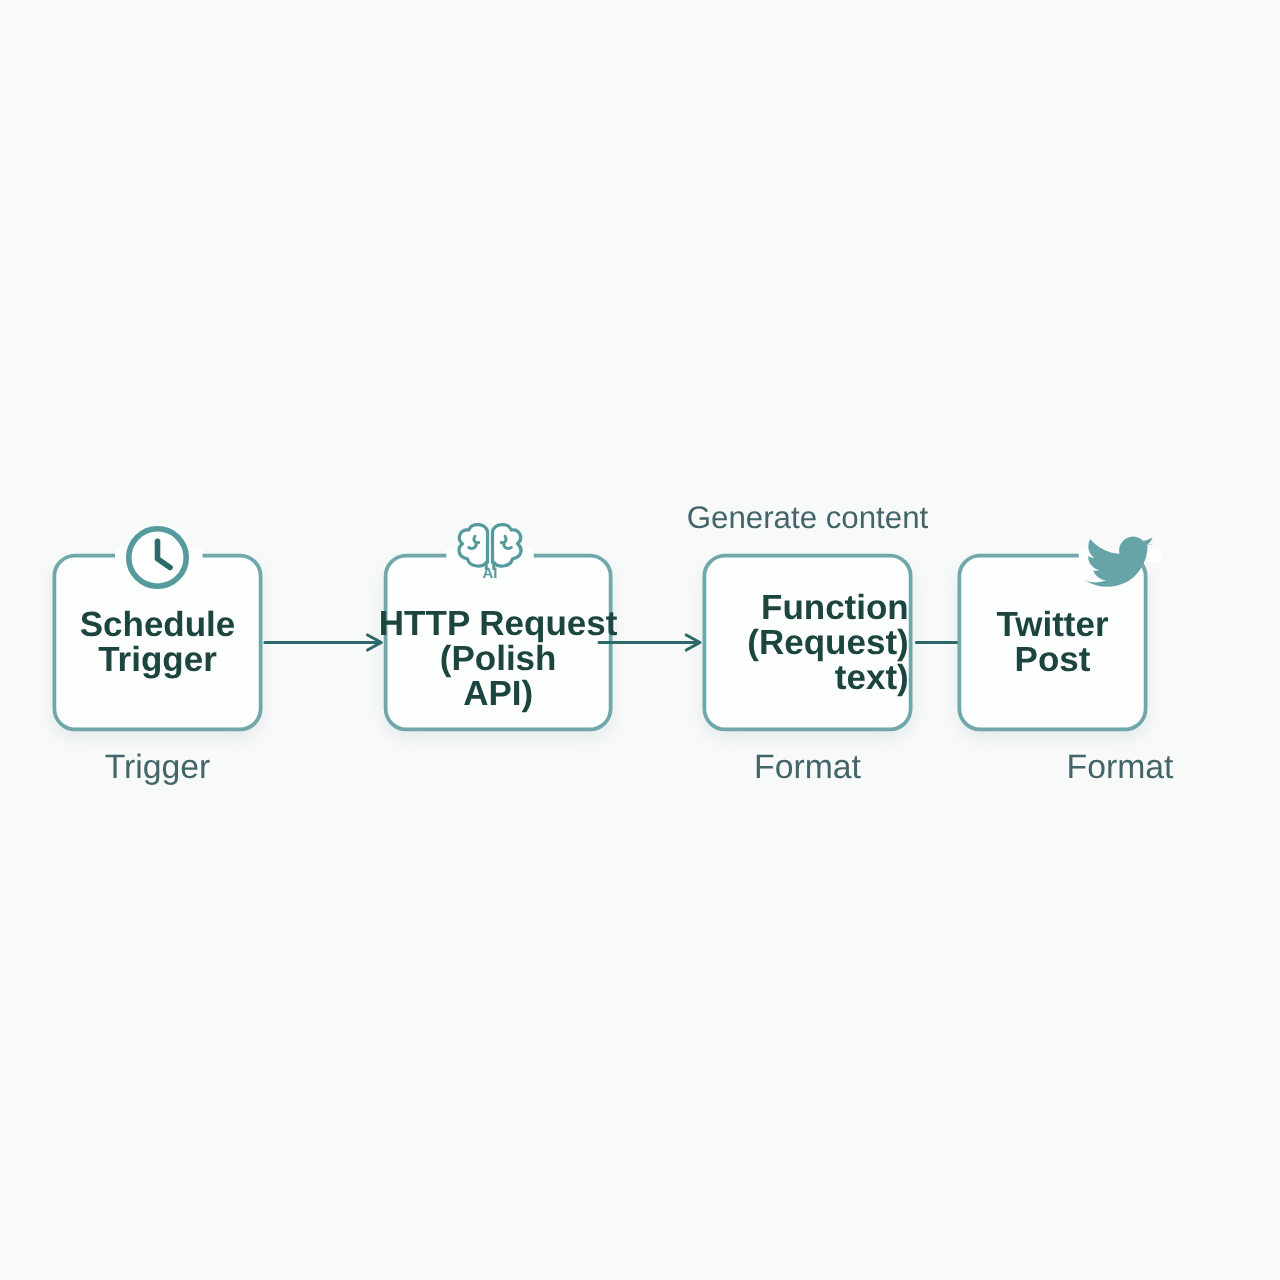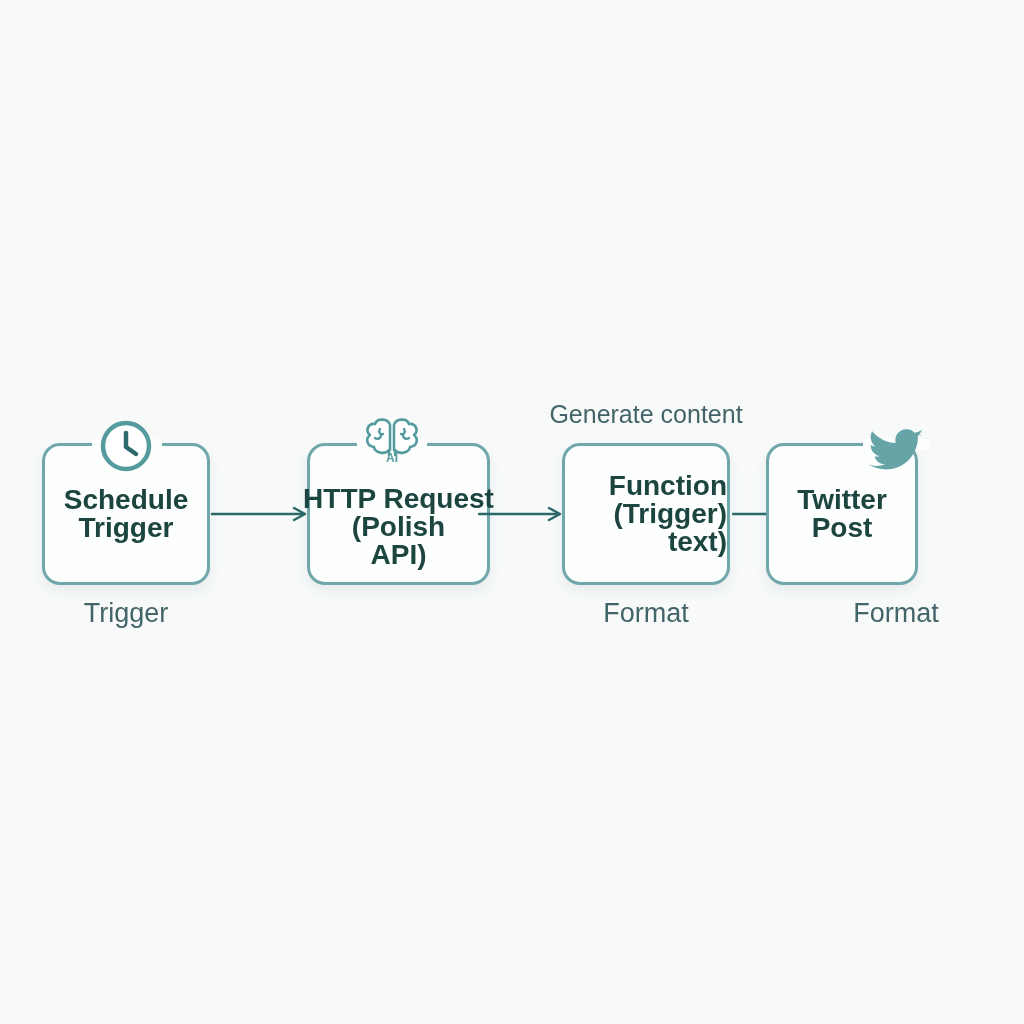--- a/index.html
+++ b/index.html
@@ -123,21 +123,21 @@
   </svg>
   <div class="ai-label">AI</div>
 
   <svg class="arrow-svg arrow-2" viewBox="0 0 86 24">
     <path class="arrow-line" d="M1 12 L81 12"></path>
     <path class="arrow-line" d="M71 6 L82 12 L71 18"></path>
   </svg>
 
   <div class="node node-3">
     <div class="tline">Function</div>
-    <div class="tline">(Trigger)</div>
+    <div class="tline">(Request)</div>
     <div class="tline">text)</div>
   </div>
   <div class="caption cap-3">Format</div>
 
   <svg class="arrow-svg arrow-3" viewBox="0 0 84 24">
     <path class="arrow-line" d="M1 12 L78 12"></path>
     <path class="arrow-line" d="M68 6 L79 12 L68 18"></path>
   </svg>
 
   <div class="node node-4">

